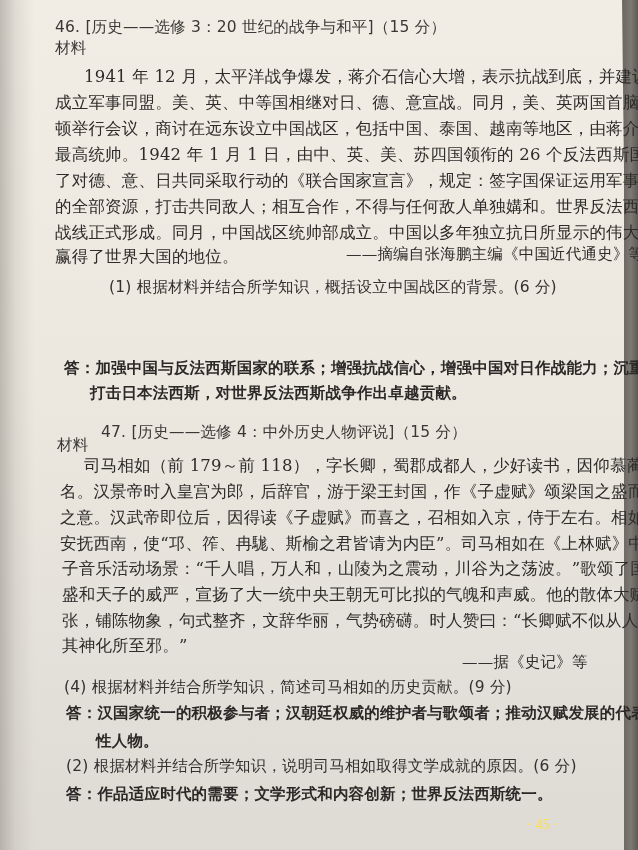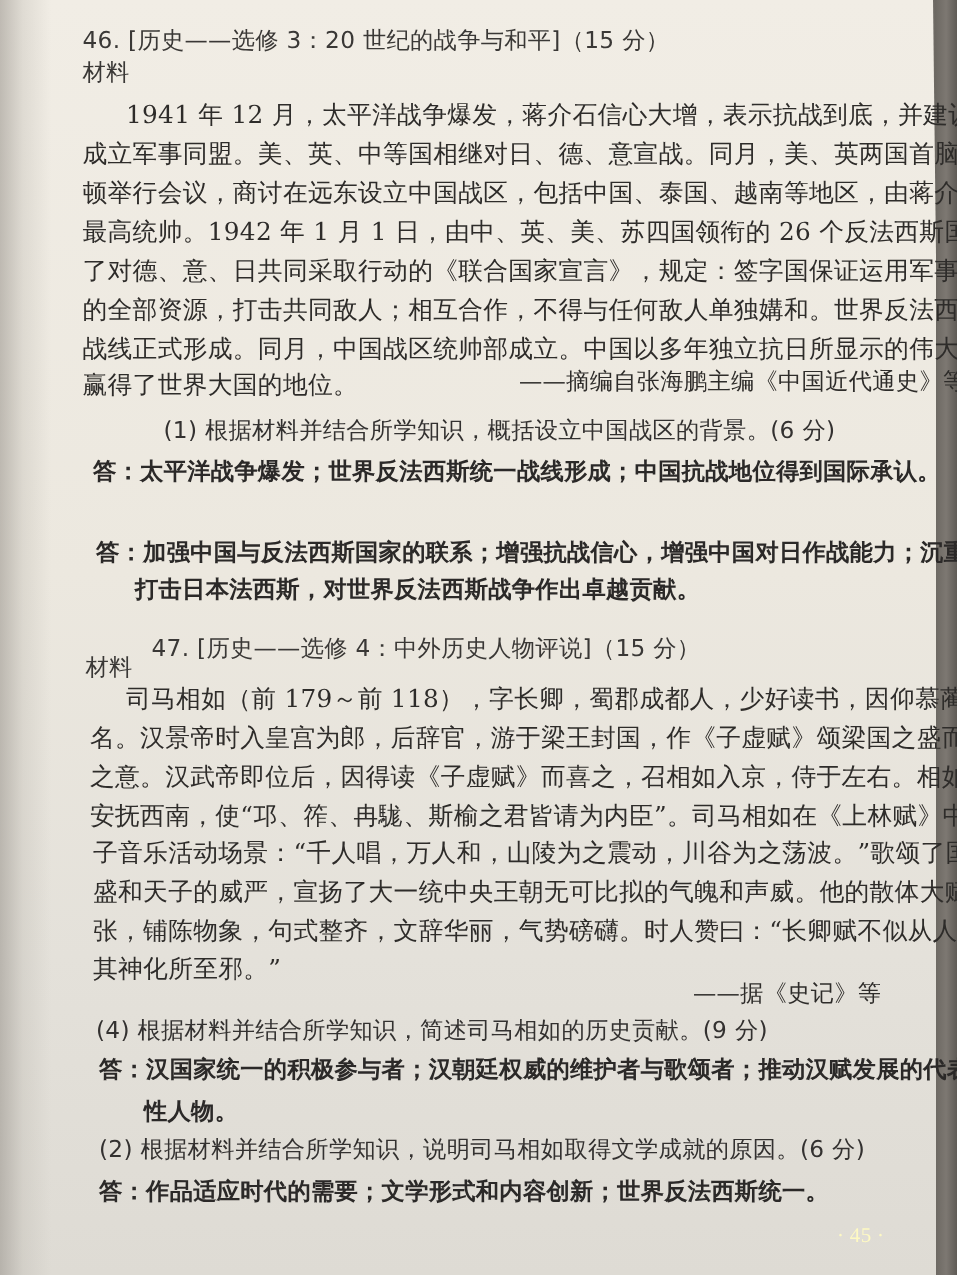--- a/index.html
+++ b/index.html
@@ -23,21 +23,21 @@
     background: linear-gradient(90deg, rgba(150,145,138,0.55) 0%, rgba(190,186,178,0.35) 45%, rgba(230,226,218,0) 100%);
   }
   .line {
     position: absolute; white-space: nowrap; color: #2e2c2a;
     font-size: 16.5px; line-height: 20px; letter-spacing: 0.2px;
   }
   .sans { font-family: "DejaVu Sans", "Liberation Sans", sans-serif; font-size: 15.5px; color: #333130; }
   .hdr  { font-family: "DejaVu Sans", "Liberation Sans", sans-serif; font-size: 15.5px; color: #3a3836; }
   .ans  { font-family: "DejaVu Sans", "Liberation Sans", sans-serif; font-size: 15.5px; color: #2b2928; font-weight: bold; }
   .src  { font-size: 15.5px; }
-  .pnum { font-family: "Liberation Serif", serif; font-size: 14px; color: #fef9c3; margin-left: 31px; }
+  .pnum { font-family: "Liberation Serif", serif; font-size: 14px; color: #fde047; }
 </style>
 </head>
 <body>
 
 <div class="stone"></div>
 
 <div class="page-wrap">
   <div class="page"></div>
   <div class="gutter"></div>
 
@@ -49,21 +49,20 @@
   <div class="line" style="left:55px; top:119px;">顿举行会议，商讨在远东设立中国战区，包括中国、泰国、越南等地区，由蒋介石担任</div>
   <div class="line" style="left:55px; top:145px;">最高统帅。1942 年 1 月 1 日，由中、英、美、苏四国领衔的 26 个反法西斯国家，签署</div>
   <div class="line" style="left:55px; top:171px;">了对德、意、日共同采取行动的《联合国家宣言》，规定：签字国保证运用军事和经济</div>
   <div class="line" style="left:55px; top:197px;">的全部资源，打击共同敌人；相互合作，不得与任何敌人单独媾和。世界反法西斯统一</div>
   <div class="line" style="left:55px; top:223px;">战线正式形成。同月，中国战区统帅部成立。中国以多年独立抗日所显示的伟大力量，</div>
   <div class="line" style="left:55px; top:247px;">赢得了世界大国的地位。</div>
 
   <div class="line src" style="left:318px; top:244px;margin-left:28px;">——摘编自张海鹏主编《中国近代通史》等</div>
 
   <div class="line sans" style="left:62px; top:277px;margin-left:47px;">(1) 根据材料并结合所学知识，概括设立中国战区的背景。(6 分)</div>
-  <div class="line ans" style="left:62px; top:304px;">答：太平洋战争爆发；世界反法西斯统一战线形成；中国抗战地位得到国际承认。</div>
   <div class="line ans" style="left:64px; top:358px;">答：加强中国与反法西斯国家的联系；增强抗战信心，增强中国对日作战能力；沉重</div>
   <div class="line ans" style="left:90px; top:383px;">打击日本法西斯，对世界反法西斯战争作出卓越贡献。</div>
 
   <div class="line hdr" style="left:56px; top:422px;margin-left:45px;">47. [历史——选修 4：中外历史人物评说]（15 分）</div>
   <div class="line hdr" style="left:57px; top:435px;">材料</div>
 
   <div class="line" style="left:84px; top:456px;">司马相如（前 179～前 118），字长卿，蜀郡成都人，少好读书，因仰慕蔺相如而自</div>
   <div class="line" style="left:60px; top:482px;">名。汉景帝时入皇宫为郎，后辞官，游于梁王封国，作《子虚赋》颂梁国之盛而含讽谏</div>
   <div class="line" style="left:60px; top:508px;">之意。汉武帝即位后，因得读《子虚赋》而喜之，召相如入京，侍于左右。相如曾奉命</div>
   <div class="line" style="left:60px; top:534px;">安抚西南，使“邛、筰、冉駹、斯榆之君皆请为内臣”。司马相如在《上林赋》中述天</div>

